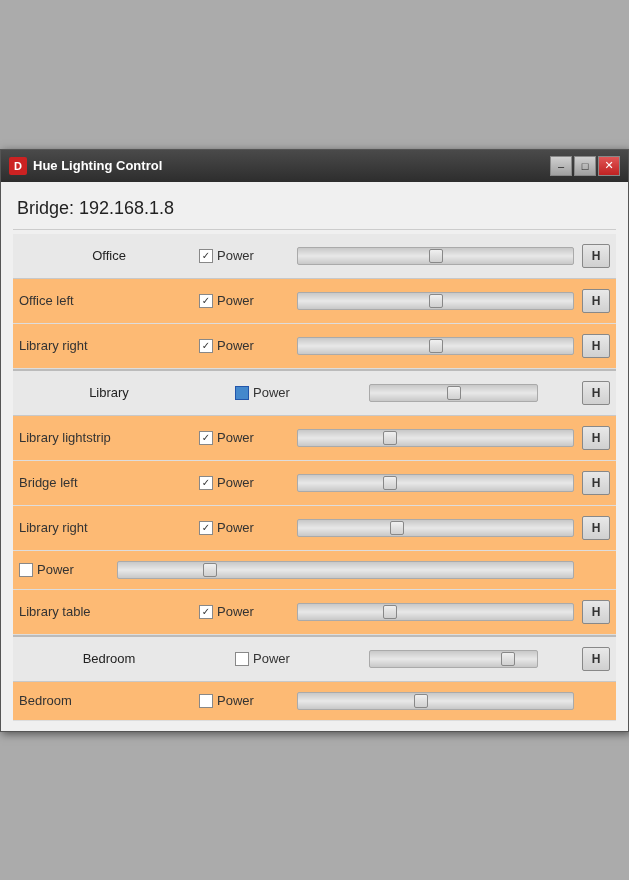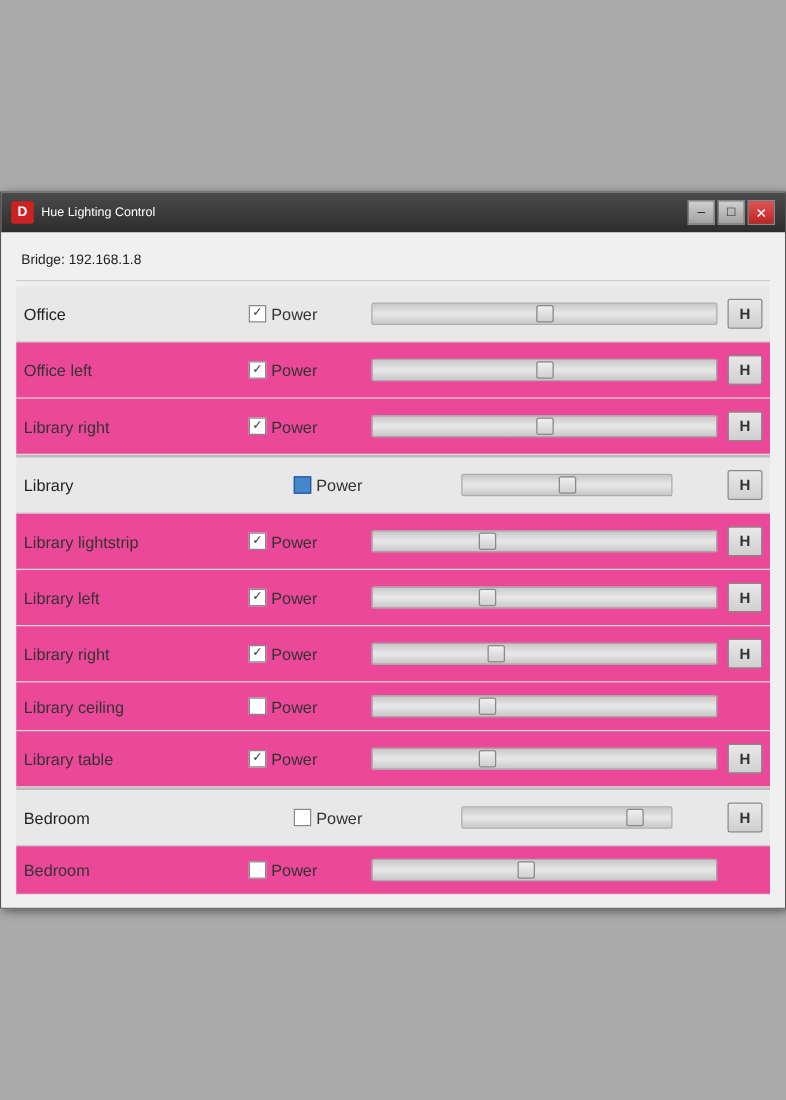--- a/index.html
+++ b/index.html
@@ -38,22 +38,23 @@
       background: #cc2222;
       border-radius: 2px;
       display: flex;
       align-items: center;
       justify-content: center;
       color: white;
       font-size: 11px;
       font-weight: bold;
     }
     .title-bar-title {
-      font-size: 10px;
+      font-size: 13px;
       color: white;
+      font-weight: bold;
     }
     .title-bar-buttons {
       display: flex;
       gap: 2px;
     }
     .tb-btn {
       width: 22px;
       height: 20px;
       border: 1px solid #888;
       background: linear-gradient(to bottom, #d0d0d0, #a0a0a0);
@@ -69,48 +70,49 @@
       color: white;
     }
     .content {
       padding: 10px 12px;
       background: #f0f0f0;
       overflow-y: auto;
       max-height: 840px;
     }
     .bridge-info {
       padding: 6px 4px 10px 4px;
-      font-size: 11px;
+      font-size: 18px;
       color: #222;
       border-bottom: 1px solid #ccc;
       margin-bottom: 4px;
     }
     .light-row {
       display: flex;
       align-items: center;
       padding: 10px 6px;
       border-bottom: 1px solid #ddd;
-      background: #ec4899;
+      background: #fdba74;
     }
     .light-row.group-row {
       background: #e8e8e8;
       border-bottom: 1px solid #c8c8c8;
     }
     .light-row.section-divider {
       border-top: 2px solid #bbb;
       gap: 36px;
     }
     .light-name {
       width: 180px;
       font-size: 13px;
       color: #333;
       flex-shrink: 0;
     }
     .light-name.group {
       color: #222;
+      text-align: center;
     }
     .power-container {
       display: flex;
       align-items: center;
       gap: 4px;
       width: 90px;
       flex-shrink: 0;
     }
     .power-checkbox {
       width: 14px;
@@ -274,21 +276,21 @@
             <span class="power-label">Power</span>
           </div>
           <div class="slider-container">
             <div class="slider-track">
               <div class="slider-thumb" style="left: 85px;"></div>
             </div>
           </div>
           <div class="h-button">H</div>
         </div>
         <div class="light-row">
-          <span class="light-name">Library left</span>
+          <span class="light-name">Bridge left</span>
           <div class="power-container">
             <div class="power-checkbox checked">
               <span class="check-mark">✓</span>
             </div>
             <span class="power-label">Power</span>
           </div>
           <div class="slider-container">
             <div class="slider-track">
               <div class="slider-thumb" style="left: 85px;"></div>
             </div>
@@ -304,21 +306,20 @@
             <span class="power-label">Power</span>
           </div>
           <div class="slider-container">
             <div class="slider-track">
               <div class="slider-thumb" style="left: 92px;"></div>
             </div>
           </div>
           <div class="h-button">H</div>
         </div>
         <div class="light-row">
-          <span class="light-name">Library ceiling</span>
           <div class="power-container">
             <div class="power-checkbox"></div>
             <span class="power-label">Power</span>
           </div>
           <div class="slider-container">
             <div class="slider-track">
               <div class="slider-thumb" style="left: 85px;"></div>
             </div>
           </div>
           <div class="no-h-button"></div>

